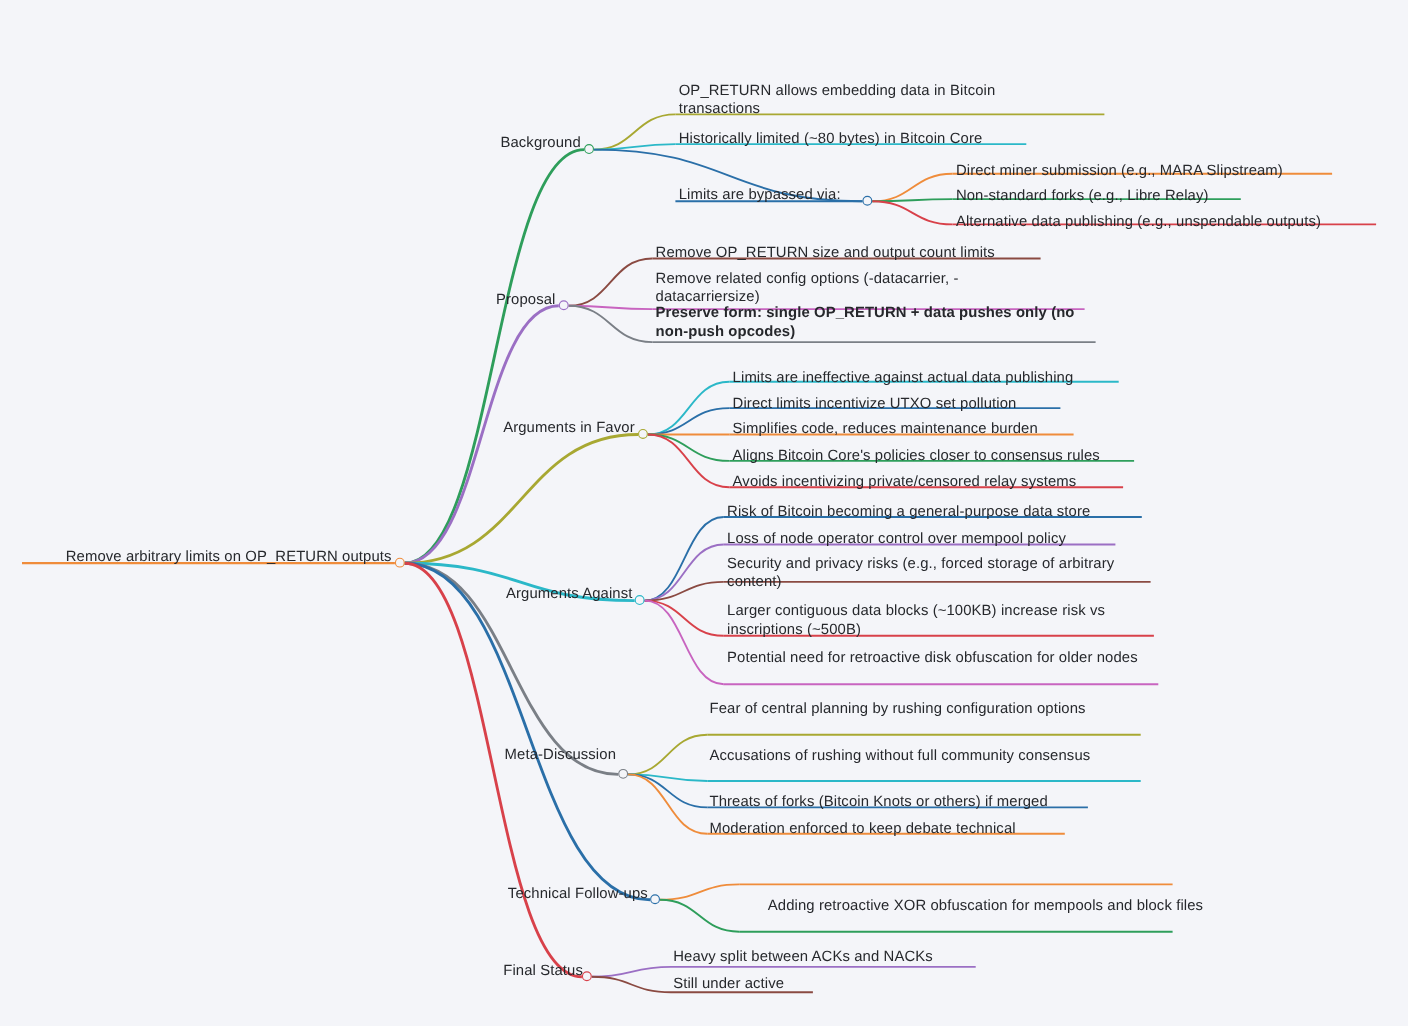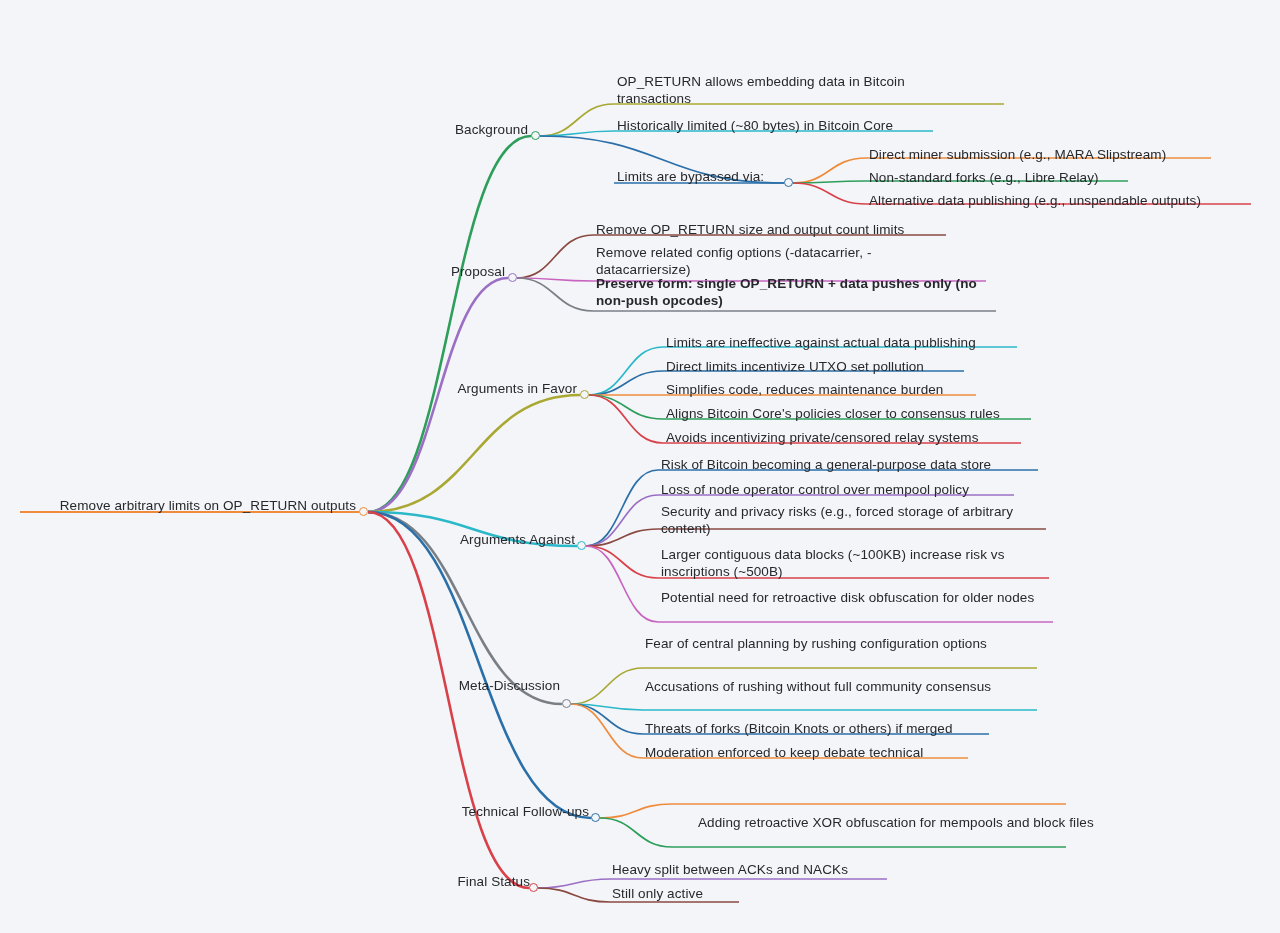--- a/index.html
+++ b/index.html
@@ -168,14 +168,14 @@
 
   <div class="node left" style="left:380px; top:803px; width:209px;">Technical Follow-ups</div>
   <div class="dot" style="left:591px; top:813px; border-color:#2a6fa8;"></div>
 
   <div class="node right" style="left:698px; top:814px; width:400px;">Adding retroactive XOR obfuscation for mempools and block files</div>
 
   <div class="node left" style="left:380px; top:873px; width:150px;">Final Status</div>
   <div class="dot" style="left:529px; top:883px; border-color:#d8414a;"></div>
 
   <div class="node right" style="left:612px; top:861px; width:350px;">Heavy split between ACKs and NACKs</div>
-  <div class="node right" style="left:612px; top:885px; width:350px;">Still only active</div>
+  <div class="node right" style="left:612px; top:885px; width:350px;">Still under active</div>
 </div>
 
 </body></html>

